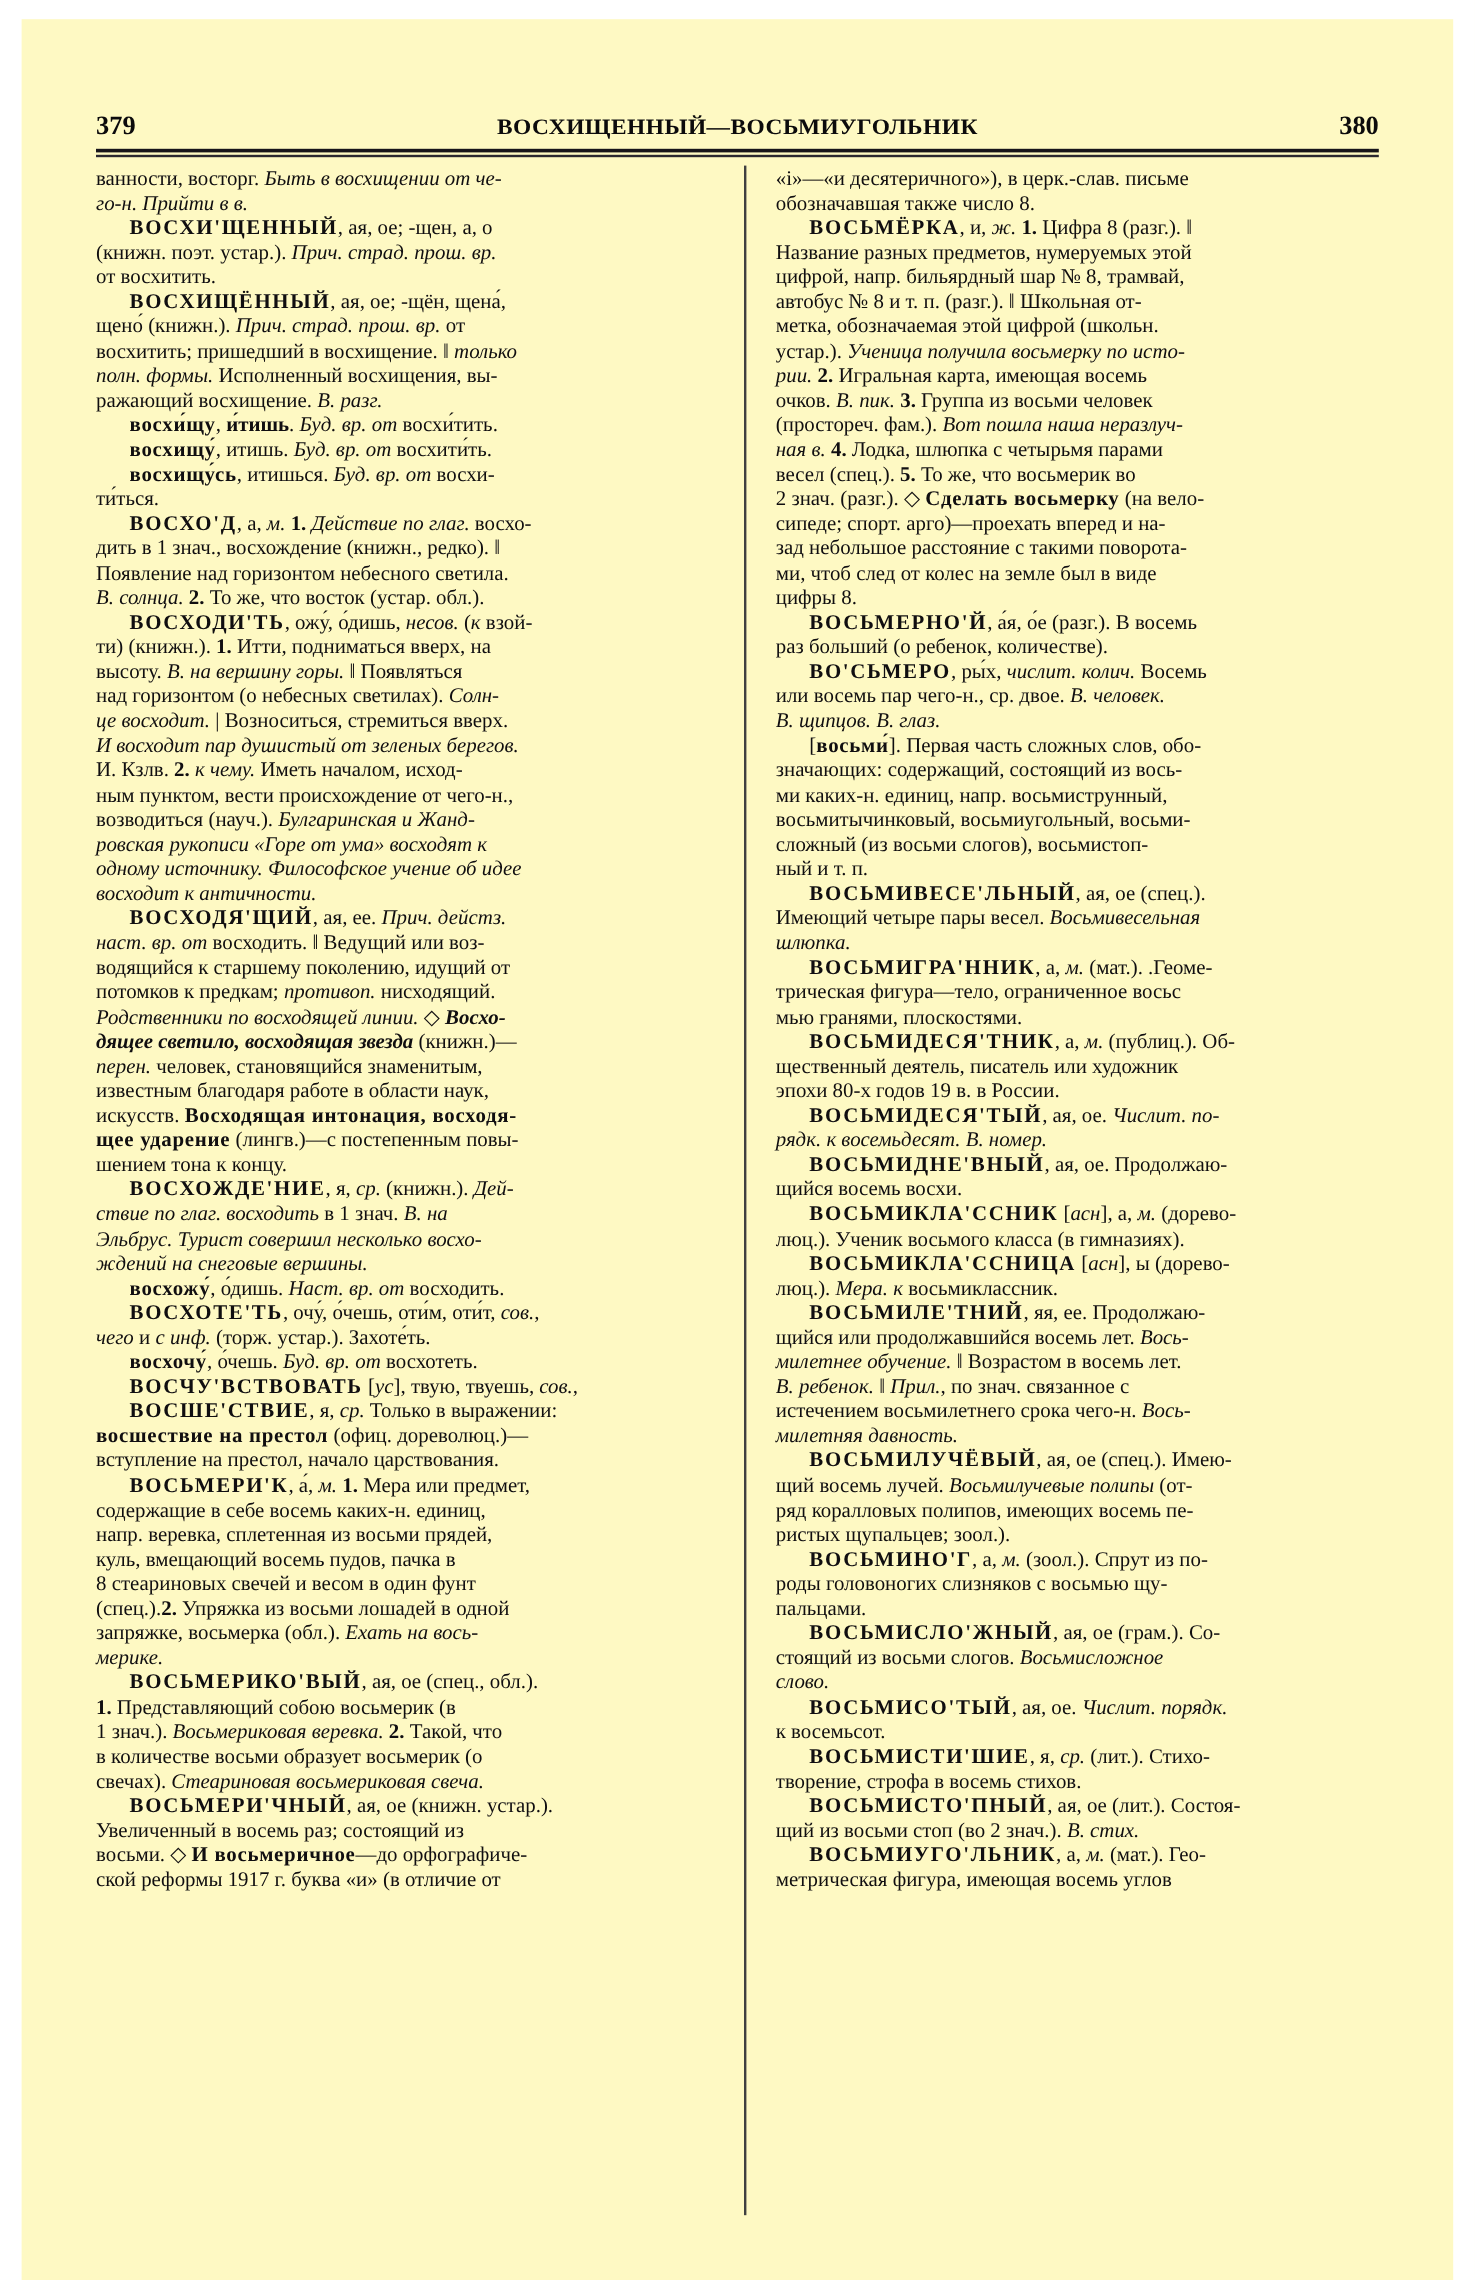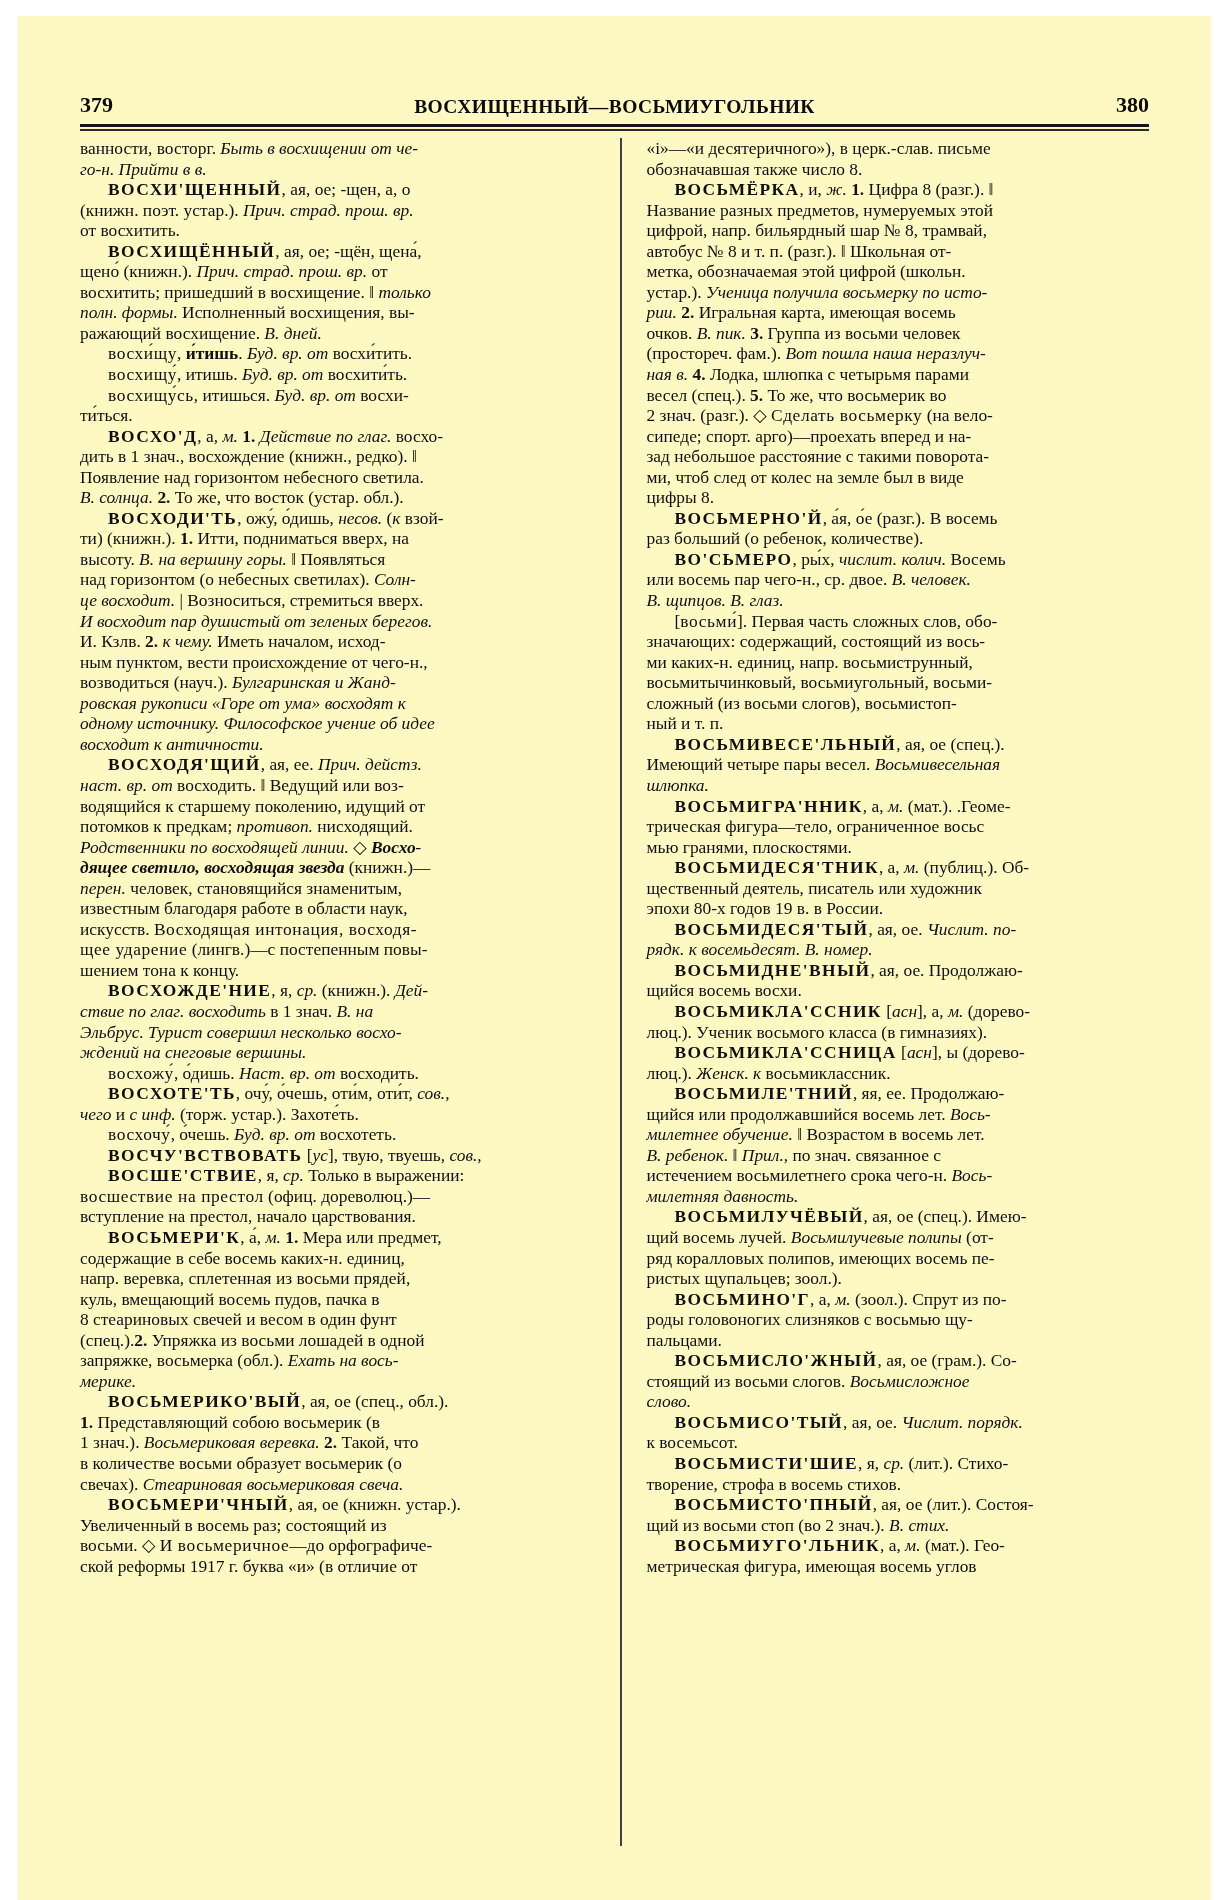--- a/index.html
+++ b/index.html
@@ -101,21 +101,21 @@
   .col p.cont {
     text-indent: 0;
   }
 
   
   .hw {               
     font-weight: bold;
     letter-spacing: 1.4px;
   }
   .hw-sm {            
-    font-weight: normal;
+    font-weight: bold;
     letter-spacing: 0.6px;
   }
   .it { font-style: italic; }
   .bi { font-weight: bold; font-style: italic; }
   .num { font-weight: bold; }
   .dia { font-weight: bold; }   
   .par { font-weight: normal; }   
 
   
 </style>
@@ -132,21 +132,21 @@
 
   <div class="rule-wrap">
     <div class="rule-thick"></div>
     <div class="rule-thin"></div>
   </div>
 
   <div class="columns">
     <div class="col col-left">
         <p class="cont">ванности, восторг. <span class="it">Быть в восхищении от че-<br>го-н. Прийти в в.</span></p>
         <p><span class="hw">ВОСХИ'ЩЕННЫЙ</span>, ая, ое; -щен, а, о<br><span class="cont">(книжн. поэт. устар.). <span class="it">Прич. страд. прош. вр.</span><br>от восхитить.</span></p>
-        <p><span class="hw">ВОСХИЩЁННЫЙ</span>, ая, ое; -щён, щена́,<br><span class="cont">щено́ (книжн.). <span class="it">Прич. страд. прош. вр.</span> от<br>восхитить; пришедший в восхищение. <span class="par">‖</span> <span class="it">только<br>полн. формы.</span> Исполненный восхищения, вы-<br>ражающий восхищение. <span class="it">В. дней.</span></span></p>
+        <p><span class="hw">ВОСХИЩЁННЫЙ</span>, ая, ое; -щён, щена́,<br><span class="cont">щено́ (книжн.). <span class="it">Прич. страд. прош. вр.</span> от<br>восхитить; пришедший в восхищение. <span class="par">‖</span> <span class="it">только<br>полн. формы.</span> Исполненный восхищения, вы-<br>ражающий восхищение. <span class="it">В. разг.</span></span></p>
         <p><span class="hw-sm">восхи́щу</span>, <span class="dia">и́тишь</span>. <span class="it">Буд. вр. от</span> восхи́тить.</p>
         <p><span class="hw-sm">восхищу́</span>, итишь. <span class="it">Буд. вр. от</span> восхити́ть.</p>
         <p><span class="hw-sm">восхищу́сь</span>, итишься. <span class="it">Буд. вр. от</span> восхи-<br><span class="cont">ти́ться.</span></p>
         <p><span class="hw">ВОСХО'Д</span>, а, <span class="it">м.</span> <span class="num">1.</span> <span class="it">Действие по глаг.</span> восхо-<br><span class="cont">дить в 1 знач., восхождение (книжн., редко). <span class="par">‖</span><br>Появление над горизонтом небесного светила.<br><span class="it">В. солнца.</span> <span class="num">2.</span> То же, что восток (устар. обл.).</span></p>
         <p><span class="hw">ВОСХОДИ'ТЬ</span>, ожу́, о́дишь, <span class="it">несов.</span> (<span class="it">к</span> взой-<br><span class="cont">ти) (книжн.). <span class="num">1.</span> Итти, подниматься вверх, на<br>высоту. <span class="it">В. на вершину горы.</span> <span class="par">‖</span> Появляться<br>над горизонтом (о небесных светилах). <span class="it">Солн-<br>це восходит.</span> <span class="par">|</span> Возноситься, стремиться вверх.<br><span class="it">И восходит пар душистый от зеленых берегов.</span><br>И. Кзлв. <span class="num">2.</span> <span class="it">к чему.</span> Иметь началом, исход-<br>ным пунктом, вести происхождение от чего-н.,<br>возводиться (науч.). <span class="it">Булгаринская и Жанд-<br>ровская рукописи «Горе от ума» восходят к<br>одному источнику. Философское учение об идее<br>восходит к античности.</span></span></p>
         <p><span class="hw">ВОСХОДЯ'ЩИЙ</span>, ая, ее. <span class="it">Прич. дейстз.<br><span class="cont">наст. вр. от</span></span> <span class="cont">восходить. <span class="par">‖</span> Ведущий или воз-<br>водящийся к старшему поколению, идущий от<br>потомков к предкам; <span class="it">противоп.</span> нисходящий.<br><span class="it">Родственники по восходящей линии.</span> <span class="dia">◇</span> <span class="bi">Восхо-<br>дящее светило, восходящая звезда</span> (книжн.)—<br><span class="it">перен.</span> человек, становящийся знаменитым,<br>известным благодаря работе в области наук,<br>искусств. <span class="hw-sm">Восходящая интонация, восходя-<br>щее ударение</span> (лингв.)—с постепенным повы-<br>шением тона к концу.</span></p>
         <p><span class="hw">ВОСХОЖДЕ'НИЕ</span>, я, <span class="it">ср.</span> (книжн.). <span class="it">Дей-<br><span class="cont">ствие по глаг.</span></span> <span class="cont"><span class="it">восходить</span> в 1 знач. <span class="it">В. на<br>Эльбрус. Турист совершил несколько восхо-<br>ждений на снеговые вершины.</span></span></p>
         <p><span class="hw-sm">восхожу́</span>, о́дишь. <span class="it">Наст. вр. от</span> восходить.</p>
         <p><span class="hw">ВОСХОТЕ'ТЬ</span>, очу́, о́чешь, оти́м, оти́т, <span class="it">сов.</span>,<br><span class="cont"><span class="it">чего</span> и <span class="it">с инф.</span> (торж. устар.). Захоте́ть.</span></p>
         <p><span class="hw-sm">восхочу́</span>, о́чешь. <span class="it">Буд. вр. от</span> восхотеть.</p>
@@ -161,21 +161,21 @@
         <p><span class="hw">ВОСЬМЁРКА</span>, и, <span class="it">ж.</span> <span class="num">1.</span> Цифра 8 (разг.). <span class="par">‖</span><br><span class="cont">Название разных предметов, нумеруемых этой<br>цифрой, напр. бильярдный шар № 8, трамвай,<br>автобус № 8 и т. п. (разг.). <span class="par">‖</span> Школьная от-<br>метка, обозначаемая этой цифрой (школьн.<br>устар.). <span class="it">Ученица получила восьмерку по исто-<br>рии.</span> <span class="num">2.</span> Игральная карта, имеющая восемь<br>очков. <span class="it">В. пик.</span> <span class="num">3.</span> Группа из восьми человек<br>(простореч. фам.). <span class="it">Вот пошла наша неразлуч-<br>ная в.</span> <span class="num">4.</span> Лодка, шлюпка с четырьмя парами<br>весел (спец.). <span class="num">5.</span> То же, что восьмерик во<br>2 знач. (разг.). <span class="dia">◇</span> <span class="hw-sm">Сделать восьмерку</span> (на вело-<br>сипеде; спорт. арго)—проехать вперед и на-<br>зад небольшое расстояние с такими поворота-<br>ми, чтоб след от колес на земле был в виде<br>цифры 8.</span></p>
         <p><span class="hw">ВОСЬМЕРНО'Й</span>, а́я, о́е (разг.). В восемь<br><span class="cont">раз больший (о ребенок, количестве).</span></p>
         <p><span class="hw">ВО'СЬМЕРО</span>, ры́х, <span class="it">числит. колич.</span> Восемь<br><span class="cont">или восемь пар чего-н., ср. двое. <span class="it">В. человек.<br>В. щипцов. В. глаз.</span></span></p>
         <p>[<span class="hw-sm">восьми́</span>]. Первая часть сложных слов, обо-<br><span class="cont">значающих: содержащий, состоящий из вось-<br>ми каких-н. единиц, напр. восьмиструнный,<br>восьмитычинковый, восьмиугольный, восьми-<br>сложный (из восьми слогов), восьмистоп-<br>ный и т. п.</span></p>
         <p><span class="hw">ВОСЬМИВЕСЕ'ЛЬНЫЙ</span>, ая, ое (спец.).<br><span class="cont">Имеющий четыре пары весел. <span class="it">Восьмивесельная<br>шлюпка.</span></span></p>
         <p><span class="hw">ВОСЬМИГРА'ННИК</span>, а, <span class="it">м.</span> (мат.). .Геоме-<br><span class="cont">трическая фигура—тело, ограниченное восьс<br>мью гранями, плоскостями.</span></p>
         <p><span class="hw">ВОСЬМИДЕСЯ'ТНИК</span>, а, <span class="it">м.</span> (публиц.). Об-<br><span class="cont">щественный деятель, писатель или художник<br>эпохи 80-х годов 19 в. в России.</span></p>
         <p><span class="hw">ВОСЬМИДЕСЯ'ТЫЙ</span>, ая, ое. <span class="it">Числит. по-<br><span class="cont">рядк. к</span> восемьдесят. <span class="it">В. номер.</span></span></p>
         <p><span class="hw">ВОСЬМИДНЕ'ВНЫЙ</span>, ая, ое. Продолжаю-<br><span class="cont">щийся восемь восхи.</span></p>
         <p><span class="hw">ВОСЬМИКЛА'ССНИК</span> [<span class="it">асн</span>], а, <span class="it">м.</span> (дорево-<br><span class="cont">люц.). Ученик восьмого класса (в гимназиях).</span></p>
-        <p><span class="hw">ВОСЬМИКЛА'ССНИЦА</span> [<span class="it">асн</span>], ы (дорево-<br><span class="cont">люц.). <span class="it">Женск. к</span> восьмиклассник.</span></p>
+        <p><span class="hw">ВОСЬМИКЛА'ССНИЦА</span> [<span class="it">асн</span>], ы (дорево-<br><span class="cont">люц.). <span class="it">Мера. к</span> восьмиклассник.</span></p>
         <p><span class="hw">ВОСЬМИЛЕ'ТНИЙ</span>, яя, ее. Продолжаю-<br><span class="cont">щийся или продолжавшийся восемь лет. <span class="it">Вось-<br>милетнее обучение.</span> <span class="par">‖</span> Возрастом в восемь лет.<br><span class="it">В. ребенок.</span> <span class="par">‖</span> <span class="it">Прил.</span>, по знач. связанное с<br>истечением восьмилетнего срока чего-н. <span class="it">Вось-<br>милетняя давность.</span></span></p>
         <p><span class="hw">ВОСЬМИЛУЧЁВЫЙ</span>, ая, ое (спец.). Имею-<br><span class="cont">щий восемь лучей. <span class="it">Восьмилучевые полипы</span> (от-<br>ряд коралловых полипов, имеющих восемь пе-<br>ристых щупальцев; зоол.).</span></p>
         <p><span class="hw">ВОСЬМИНО'Г</span>, а, <span class="it">м.</span> (зоол.). Спрут из по-<br><span class="cont">роды головоногих слизняков с восьмью щу-<br>пальцами.</span></p>
         <p><span class="hw">ВОСЬМИСЛО'ЖНЫЙ</span>, ая, ое (грам.). Со-<br><span class="cont">стоящий из восьми слогов. <span class="it">Восьмисложное<br>слово.</span></span></p>
         <p><span class="hw">ВОСЬМИСО'ТЫЙ</span>, ая, ое. <span class="it">Числит. порядк.</span><br><span class="cont">к восемьсот.</span></p>
         <p><span class="hw">ВОСЬМИСТИ'ШИЕ</span>, я, <span class="it">ср.</span> (лит.). Стихо-<br><span class="cont">творение, строфа в восемь стихов.</span></p>
         <p><span class="hw">ВОСЬМИСТО'ПНЫЙ</span>, ая, ое (лит.). Состоя-<br><span class="cont">щий из восьми стоп (во 2 знач.). <span class="it">В. стих.</span></span></p>
         <p><span class="hw">ВОСЬМИУГО'ЛЬНИК</span>, а, <span class="it">м.</span> (мат.). Гео-<br><span class="cont">метрическая фигура, имеющая восемь углов</span></p>
       </div>
   </div>

